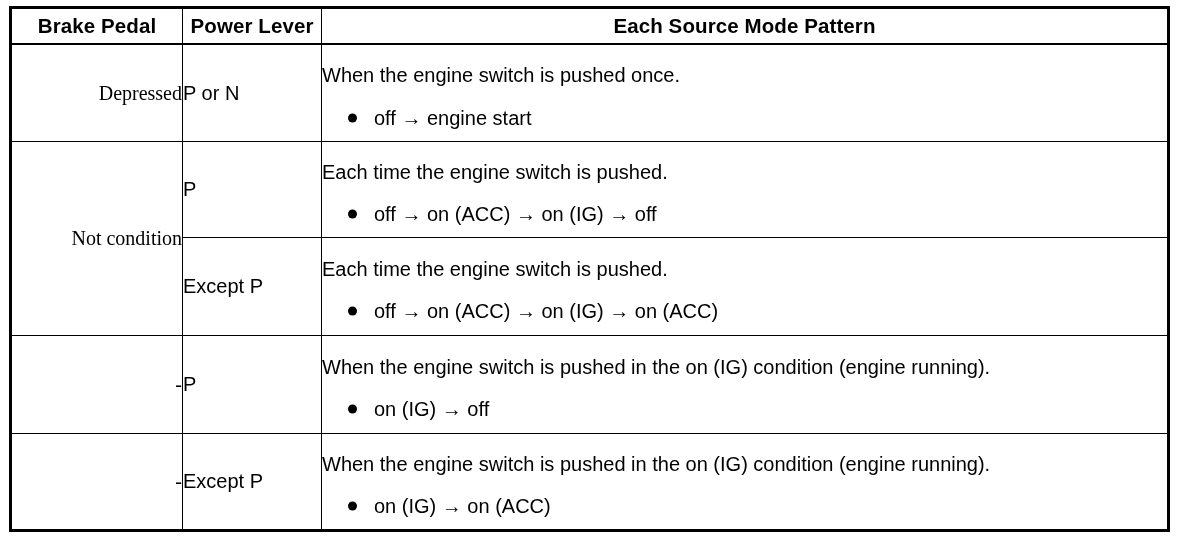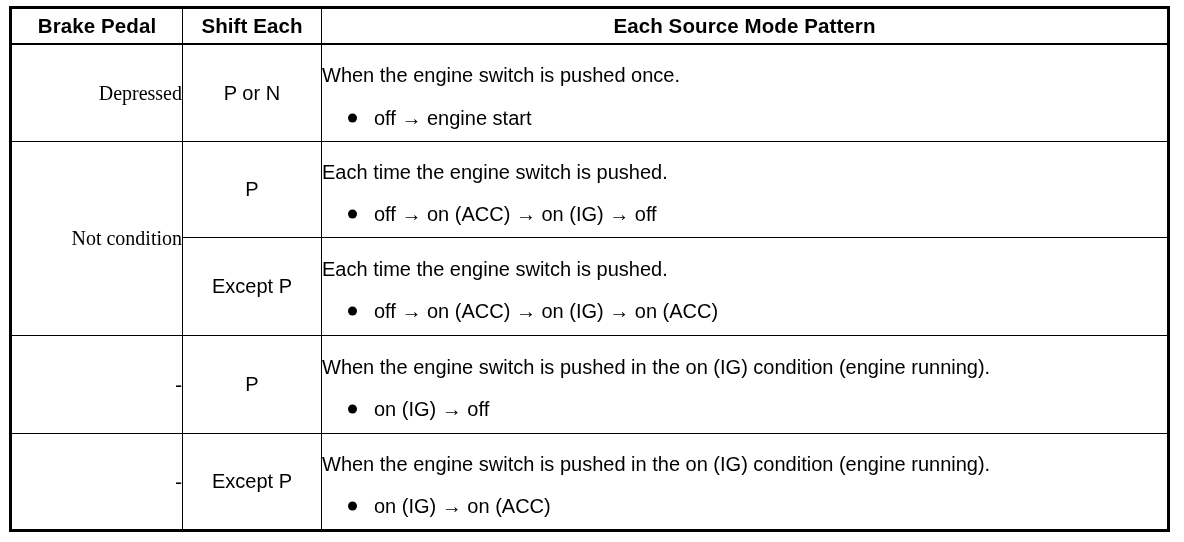--- a/index.html
+++ b/index.html
@@ -63,21 +63,21 @@
   }
 
   
   td.brake-cell {
     text-align: right;
     padding-left: 5px;
     font-size: 20px;
     font-family: Liberation Serif, serif;
   }
   td.shift-cell {
-    text-align: center;
+    text-align: left;
     padding-left: 7px;
     font-size: 20px;
   }
   td.pattern-cell {
     text-align: left;
     padding: 0 4px 0 8px;
   }
 
   
   tr.r1 td { height: 96px; }
@@ -130,21 +130,21 @@
   <table class="spec-table">
     <colgroup>
       <col class="c-brake">
       <col class="c-shift">
       <col class="c-pattern">
     </colgroup>
 
     <thead>
       <tr class="header-row">
         <th>Brake Pedal</th>
-        <th>Shift Each</th>
+        <th>Power Lever</th>
         <th class="pattern-head">Each Source Mode Pattern</th>
       </tr>
     </thead>
 
     <tbody>
 
       <tr class="r1">
         <td class="brake-cell">Depressed</td>
         <td class="shift-cell">P or N</td>
         <td class="pattern-cell">

